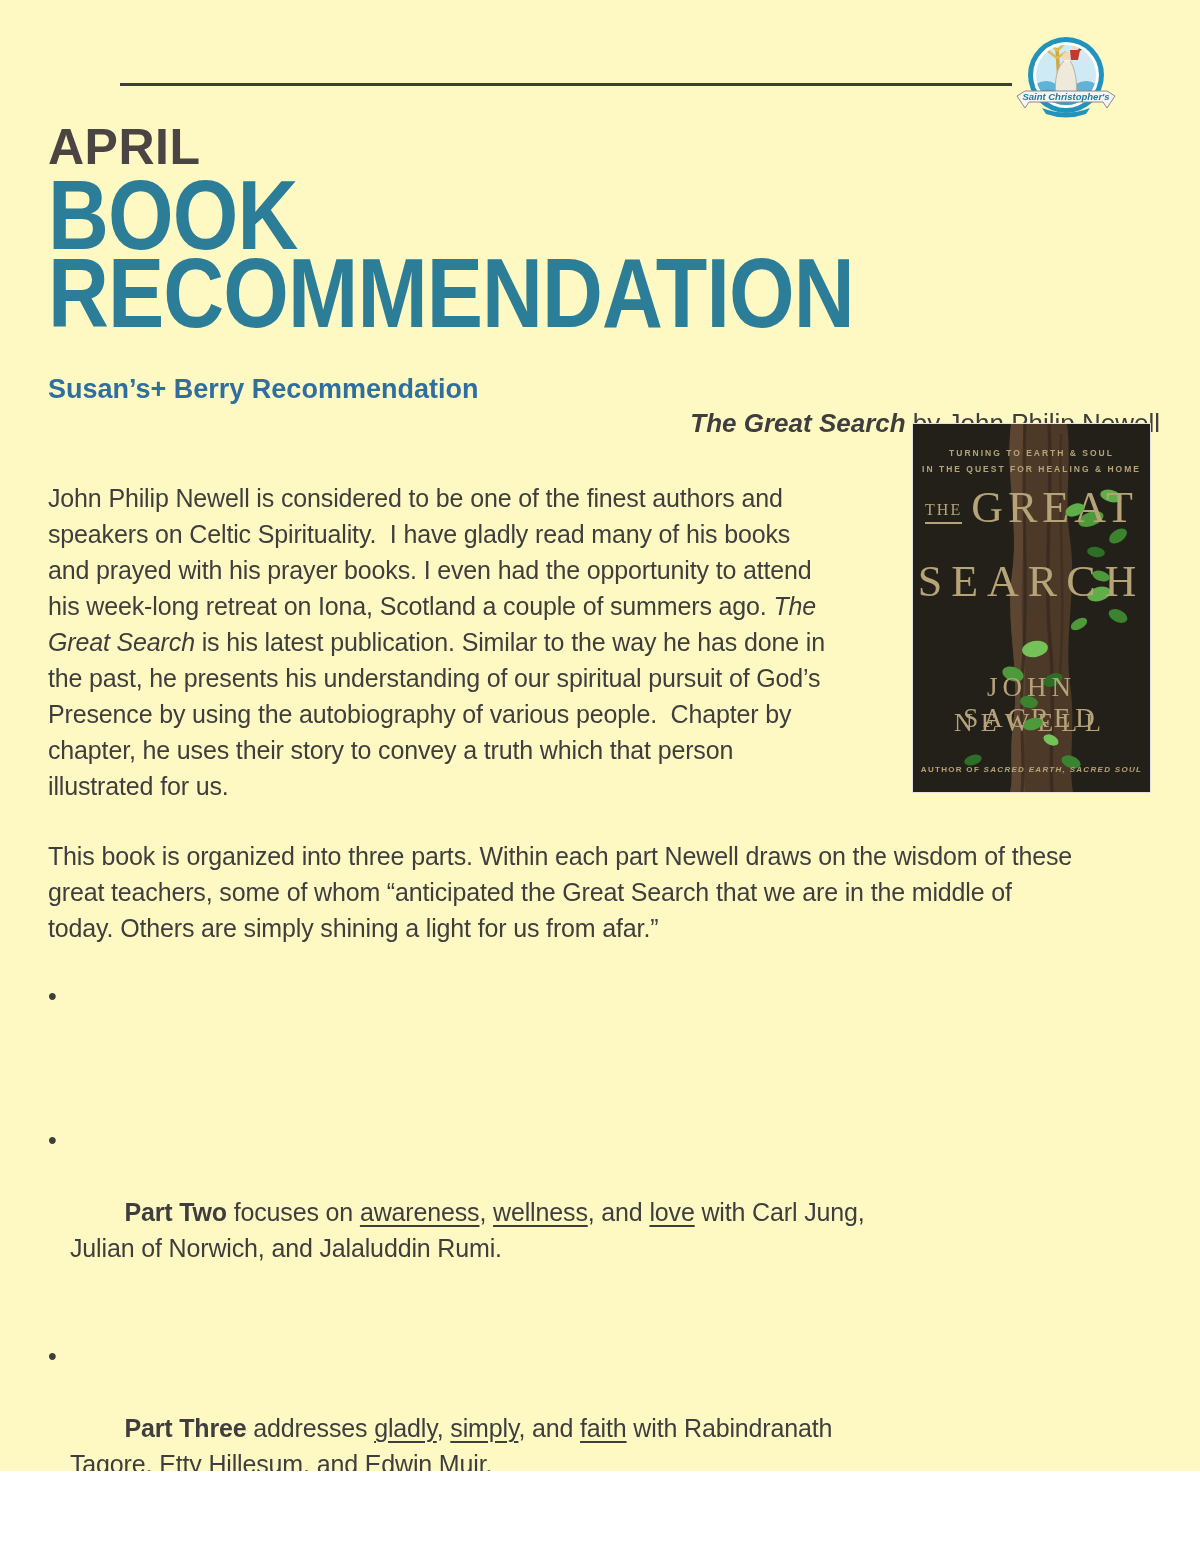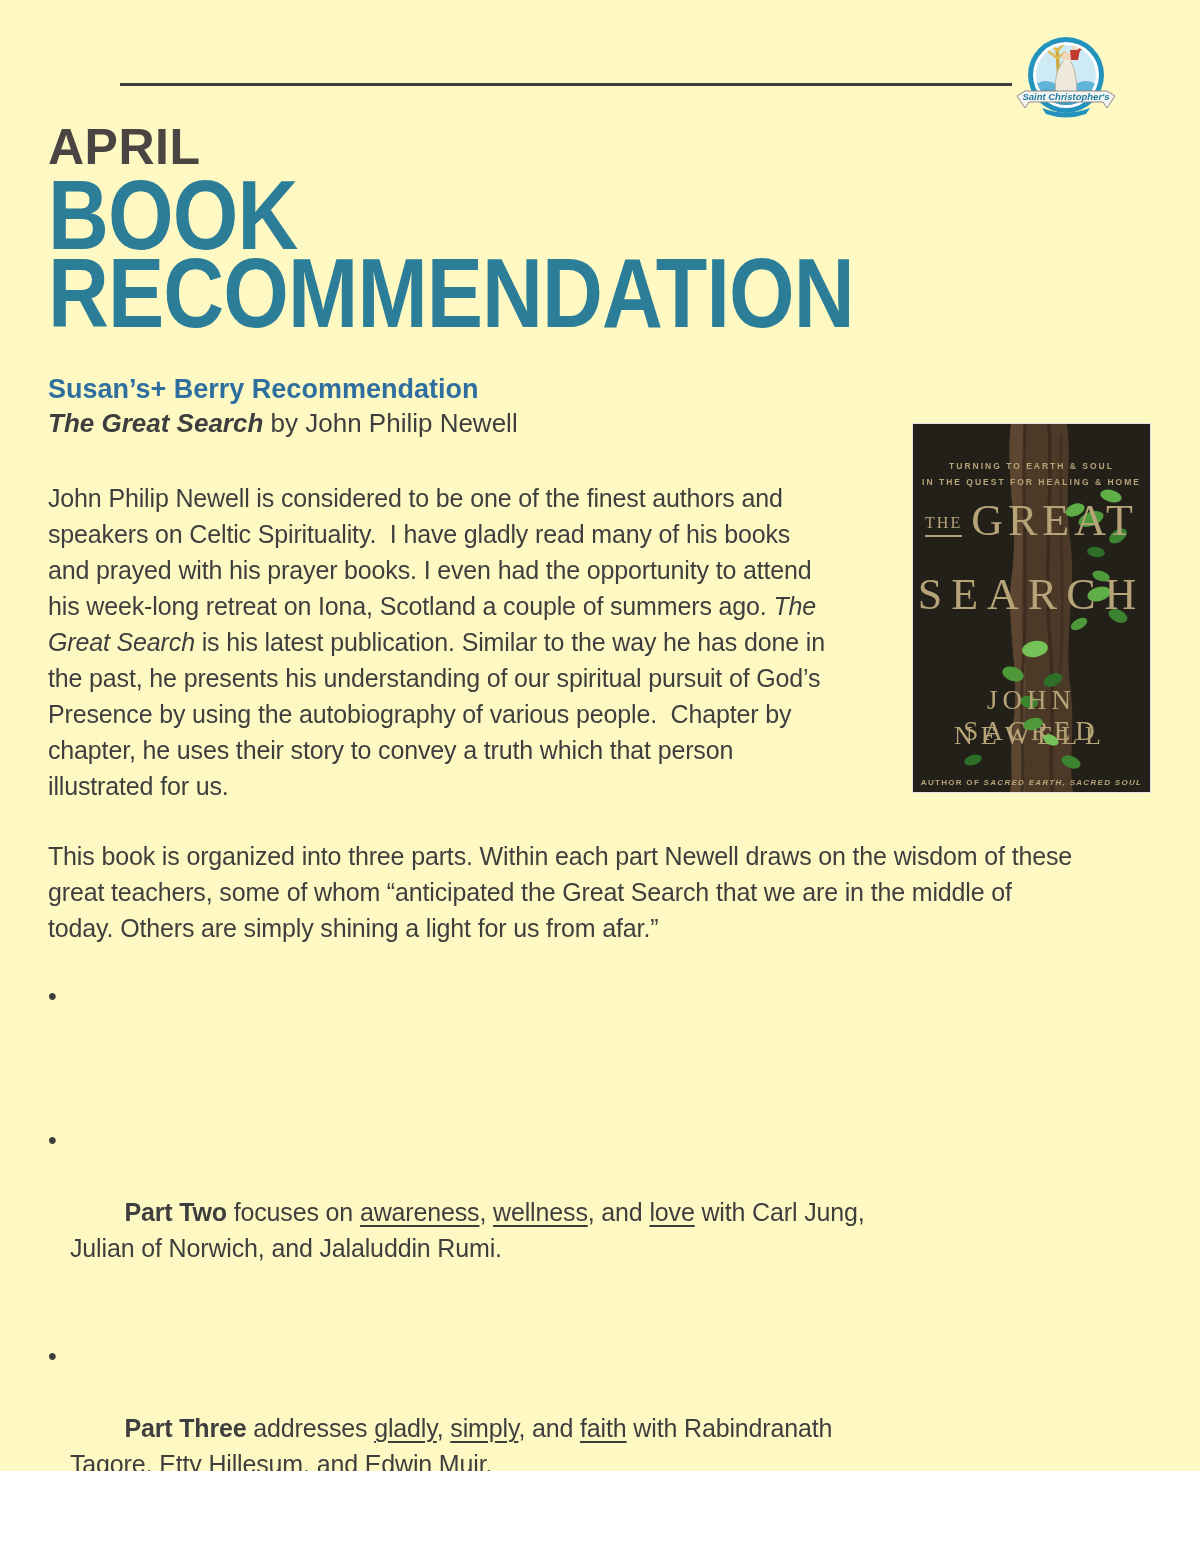--- a/index.html
+++ b/index.html
@@ -36,21 +36,21 @@
   .rt-i { font-style:italic; }
   .rt-u { text-decoration:underline; text-underline-offset:4px; text-decoration-thickness:2px; }
 
   
   .cover {
     position:absolute; left:865px; top:52px; width:237px; height:368px;
     background:#232019; box-shadow:0 0 0 1px #e2e2e2; overflow:hidden;
   }
   .cover svg.base, .cover svg.overlay { position:absolute; left:0; top:0; }
   .cover svg.base { z-index:1; }
-  .cover .ctext { position:absolute; left:0; right:0; z-index:2; text-align:center; color:#b6a478;margin-top:13px; }
+  .cover .ctext { position:absolute; left:0; right:0; z-index:2; text-align:center; color:#b6a478; }
   .cover svg.overlay { z-index:3; pointer-events:none; }
   .cover-sub1, .cover-sub2 {
     font-size:8.5px; font-weight:bold; letter-spacing:2px; color:#d6d0c2;
   }
   .cover-sub1 { top:24px; } .cover-sub2 { top:40px; }
   .cover-title-row { top:62px; display:flex; justify-content:center; align-items:flex-start; gap:9px;
     font-family:"Liberation Serif", serif; }
   .cover-the { font-size:16px; letter-spacing:2px; border-bottom:2px solid #b6a478; padding-bottom:3px; margin-top:15px; }
   .cover-great { font-size:44px; letter-spacing:5px; line-height:1; }
   .cover-search { top:136px; font-family:"Liberation Serif", serif; font-size:44px; letter-spacing:9px; line-height:1; }
@@ -98,21 +98,21 @@
   <div class="kicker">APRIL</div>
 
   <div class="headline">
     <div>BOOK</div>
     <div>RECOMMENDATION</div>
   </div>
 
   <div class="content">
 
     <div class="section-heading">Susan’s+ Berry Recommendation</div>
-    <div class="byline body-text" style="margin-top:0; letter-spacing:0; font-size:26px; line-height:34px;"><span class="rt-b rt-i">The Great Search</span><span> by John Philip Newell</span></div>
+    <div class="byline body-text" style="margin-top:0; letter-spacing:0; font-size:26px; line-height:34px;text-align:right;"><span class="rt-b rt-i">The Great Search</span><span> by John Philip Newell</span></div>
 
     <div class="cover">
       <svg class="base" width="237" height="368" viewBox="0 0 237 368">
         <rect x="0" y="0" width="237" height="368" fill="#232019"></rect>
 
         <path d="M98 0 C92 50 106 100 99 150 C92 200 108 250 100 300 C96 335 101 352 97 368
                  L160 368 C155 340 163 300 157 260 C151 215 164 160 157 115 C151 75 159 35 154 0 Z" fill="#4c3928"></path>
         <path d="M98 0 C92 50 106 100 99 150 C92 200 108 250 100 300 C96 335 101 352 97 368 L112 368
                  C108 330 116 270 110 220 C105 160 116 80 110 0 Z" fill="#5d4631"></path>
         <path d="M112 0 C108 80 116 160 110 240 C106 290 112 330 109 368" stroke="#33261b" stroke-width="3" fill="none" opacity="0.7"></path>

